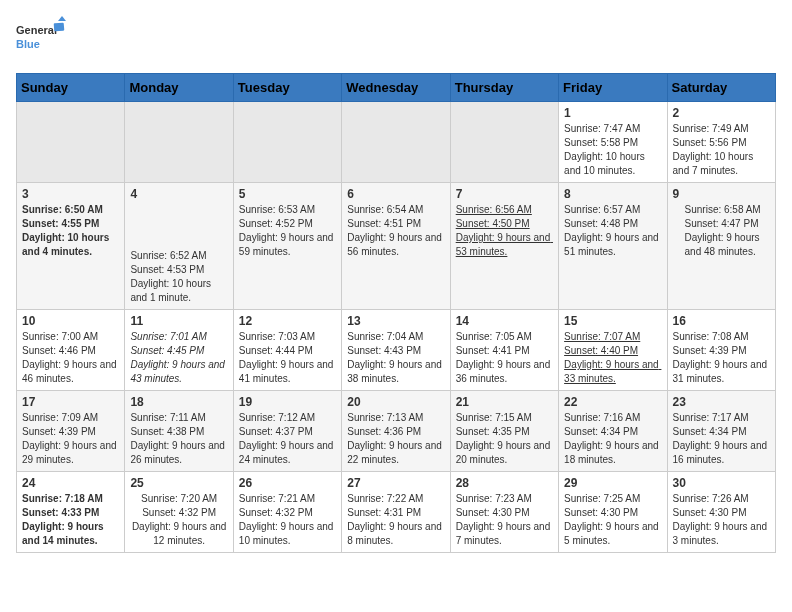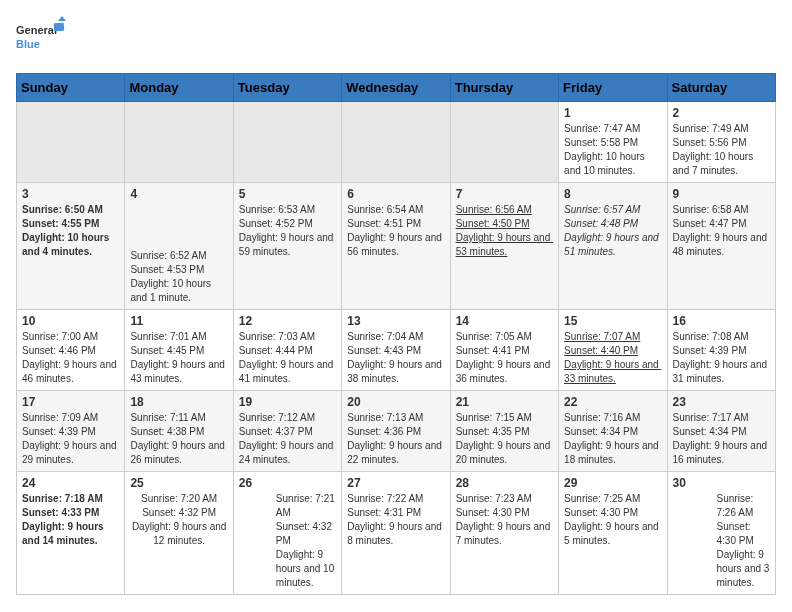--- a/index.html
+++ b/index.html
@@ -153,41 +153,41 @@
 Daylight: 9 hours and 56 minutes.</div>
         </td>
         <td>
           <span class="day-number">7</span>
           <div class="cell-content" style="white-space: pre-wrap; text-decoration: underline;">Sunrise: 6:56 AM
 Sunset: 4:50 PM
 Daylight: 9 hours and 53 minutes.</div>
         </td>
         <td>
           <span class="day-number">8</span>
-          <div class="cell-content" style="white-space: pre-wrap; font-style: italic;">Sunrise: 6:57 AM
+          <div class="cell-content" style="white-space: pre-wrap;">Sunrise: 6:57 AM
 Sunset: 4:48 PM
 Daylight: 9 hours and 51 minutes.</div>
         </td>
         <td>
           <span class="day-number">9</span>
-          <div class="cell-content" style="white-space: pre-wrap;">Sunrise: 6:58 AM
+          <div class="cell-content" style="white-space: pre-wrap; margin-left: 12px;">Sunrise: 6:58 AM
 Sunset: 4:47 PM
 Daylight: 9 hours and 48 minutes.</div>
         </td>
       </tr>
       <tr>
         <td>
           <span class="day-number">10</span>
           <div class="cell-content" style="white-space: pre-wrap;">Sunrise: 7:00 AM
 Sunset: 4:46 PM
 Daylight: 9 hours and 46 minutes.</div>
         </td>
         <td>
           <span class="day-number">11</span>
-          <div class="cell-content" style="white-space: pre-wrap;">Sunrise: 7:01 AM
+          <div class="cell-content" style="white-space: pre-wrap; font-style: italic;">Sunrise: 7:01 AM
 Sunset: 4:45 PM
 Daylight: 9 hours and 43 minutes.</div>
         </td>
         <td>
           <span class="day-number">12</span>
           <div class="cell-content" style="white-space: pre-wrap;">Sunrise: 7:03 AM
 Sunset: 4:44 PM
 Daylight: 9 hours and 41 minutes.</div>
         </td>
         <td>
@@ -267,21 +267,21 @@
 Daylight: 9 hours and 14 minutes.</div>
         </td>
         <td>
           <span class="day-number">25</span>
           <div class="cell-content" style="white-space: pre-wrap; text-align: center;">Sunrise: 7:20 AM
 Sunset: 4:32 PM
 Daylight: 9 hours and 12 minutes.</div>
         </td>
         <td>
           <span class="day-number">26</span>
-          <div class="cell-content" style="white-space: pre-wrap; margin-left: 37px;">Sunrise: 7:21 AM
+          <div class="cell-content" style="white-space: pre-wrap;">Sunrise: 7:21 AM
 Sunset: 4:32 PM
 Daylight: 9 hours and 10 minutes.</div>
         </td>
         <td>
           <span class="day-number">27</span>
           <div class="cell-content" style="white-space: pre-wrap;">Sunrise: 7:22 AM
 Sunset: 4:31 PM
 Daylight: 9 hours and 8 minutes.</div>
         </td>
         <td>
@@ -291,19 +291,19 @@
 Daylight: 9 hours and 7 minutes.</div>
         </td>
         <td>
           <span class="day-number">29</span>
           <div class="cell-content" style="white-space: pre-wrap;">Sunrise: 7:25 AM
 Sunset: 4:30 PM
 Daylight: 9 hours and 5 minutes.</div>
         </td>
         <td>
           <span class="day-number">30</span>
-          <div class="cell-content" style="white-space: pre-wrap; margin-left: 44px;">Sunrise: 7:26 AM
+          <div class="cell-content" style="white-space: pre-wrap;">Sunrise: 7:26 AM
 Sunset: 4:30 PM
 Daylight: 9 hours and 3 minutes.</div>
         </td>
       </tr>
     </tbody>
 </table>
 
 </body></html>

